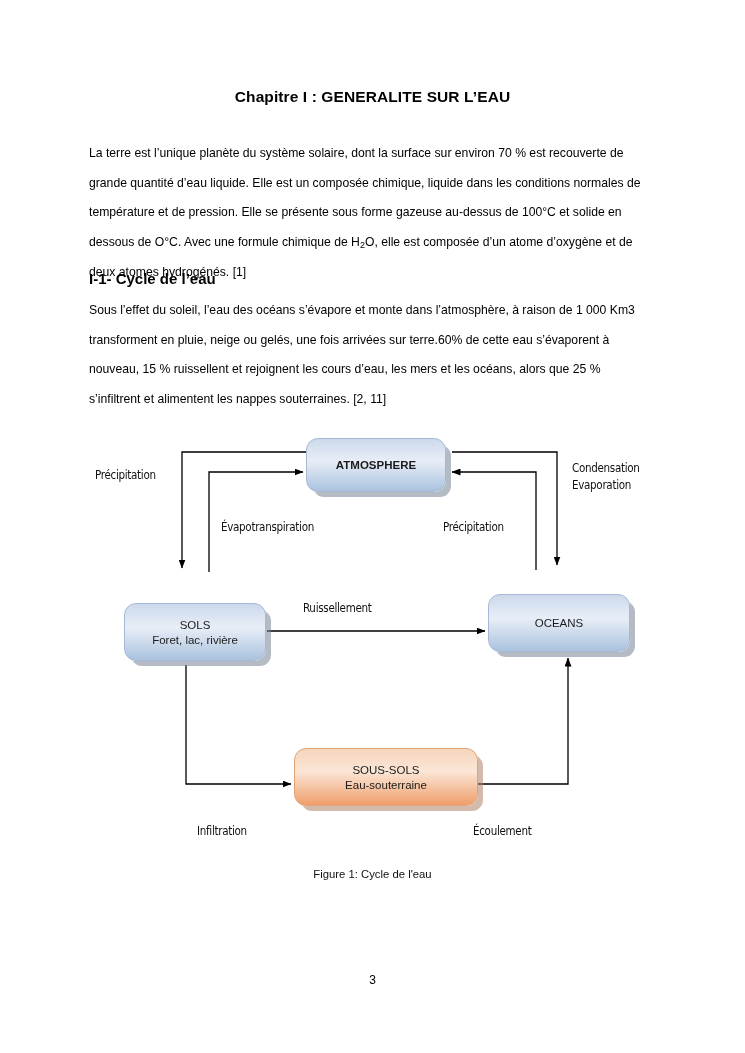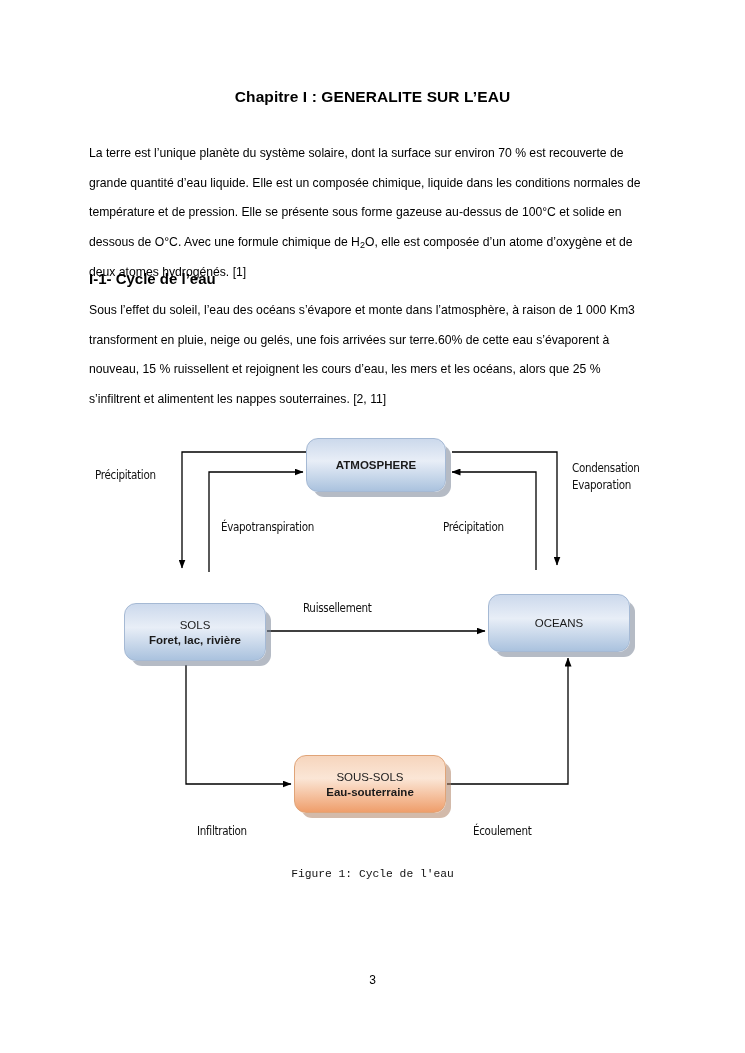--- a/index.html
+++ b/index.html
@@ -77,37 +77,37 @@
     box-sizing: border-box;
     border-radius: 12px;
     display: flex;
     flex-direction: column;
     align-items: center;
     justify-content: center;
     font-size: 11.5px;
     color: #1b1b1b;
     z-index: 3;
   }
-  .fig-box .ln2 { margin-top: 3px; font-weight: bold; }
+  .fig-box .ln2 { margin-top: 3px; }
 
   .blue-box {
     background: linear-gradient(180deg, #ccd9ec 0%, #e8eef7 42%, #aac2de 100%);
     border: 1px solid #a5b9d4;
     box-shadow: 6px 6px 0 -1px rgba(120,132,150,0.55);
   }
   .orange-box {
     background: linear-gradient(180deg, #f6d5bd 0%, #fbe6d6 40%, #ef9e6b 100%);
     border: 1px solid #e0a478;
     box-shadow: 6px 6px 0 -1px rgba(175,130,100,0.55);
   }
 
   #box-atmosphere { left: 306px; top: 13px; width: 140px; height: 54px; font-weight: bold; }
   #box-sols       { left: 124px; top: 178px; width: 142px; height: 58px; }
   #box-oceans     { left: 488px; top: 169px; width: 142px; height: 58px; }
-  #box-soussols   { left: 294px; top: 330px; width: 152px; height: 58px; }
+  #box-soussols   { left: 294px; top: 323px; width: 184px; height: 58px; }
 
   .fig-label {
     position: absolute;
     font-family: "DejaVu Sans Condensed", "Liberation Sans", sans-serif;
     font-size: 11.5px;
     color: #111111;
     white-space: nowrap;
     letter-spacing: -0.3px;
     z-index: 4;
   }
@@ -121,21 +121,20 @@
   #label-ecoulement           { left: 473px; top: 824px; }
 
   .fig-caption {
     position: absolute;
     left: 0;
     top: 868px;
     width: 745px;
     text-align: center;
     font-size: 11.3px;
     color: #111;
-    font-family: Liberation Mono, monospace;
   }
 
   .page-number {
     position: absolute;
     left: 0;
     top: 973px;
     width: 745px;
     text-align: center;
     font-size: 12px;
   }

